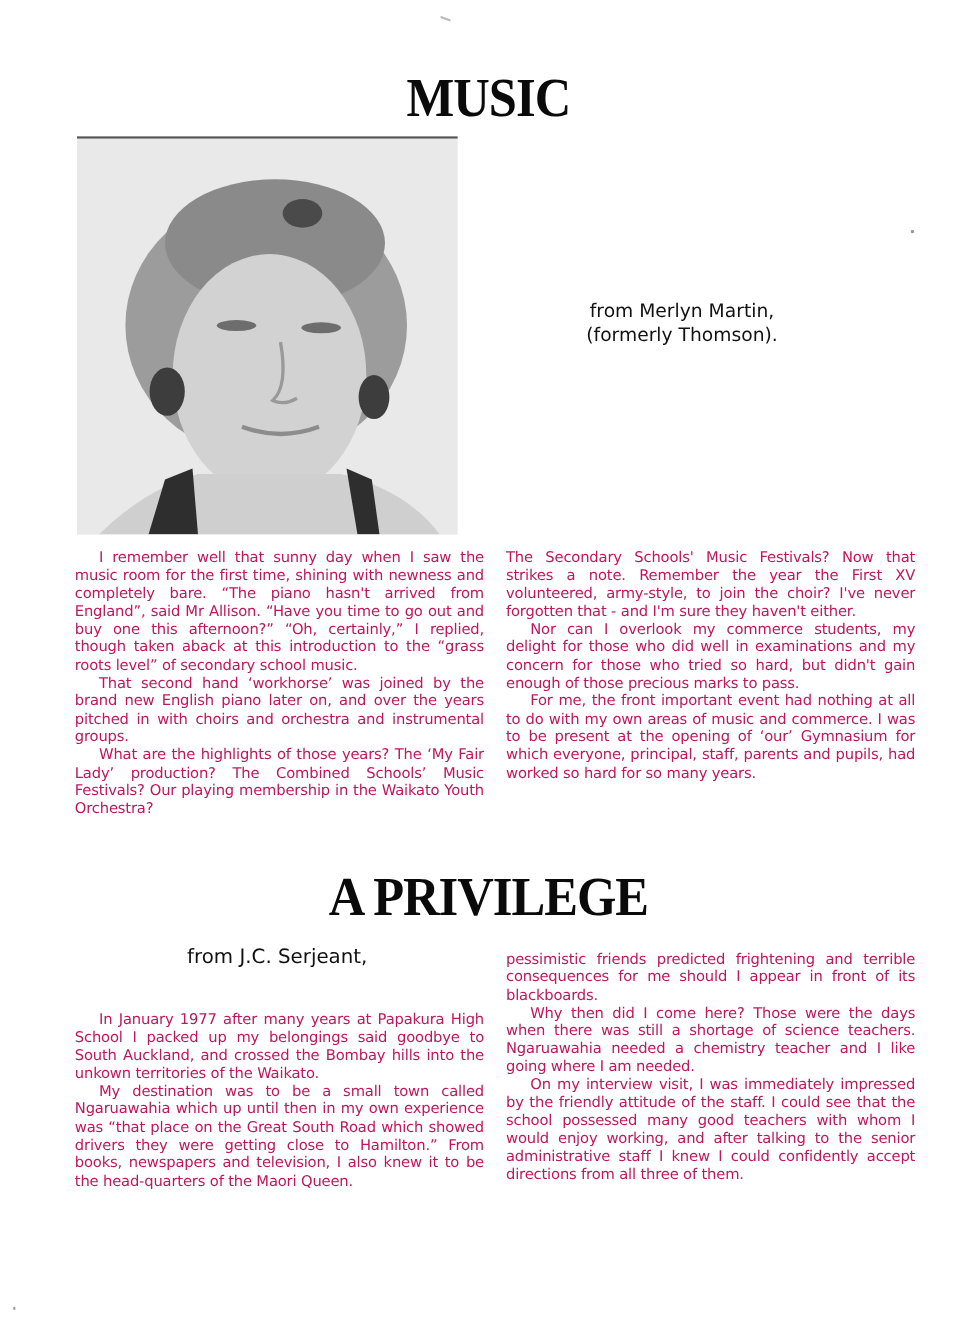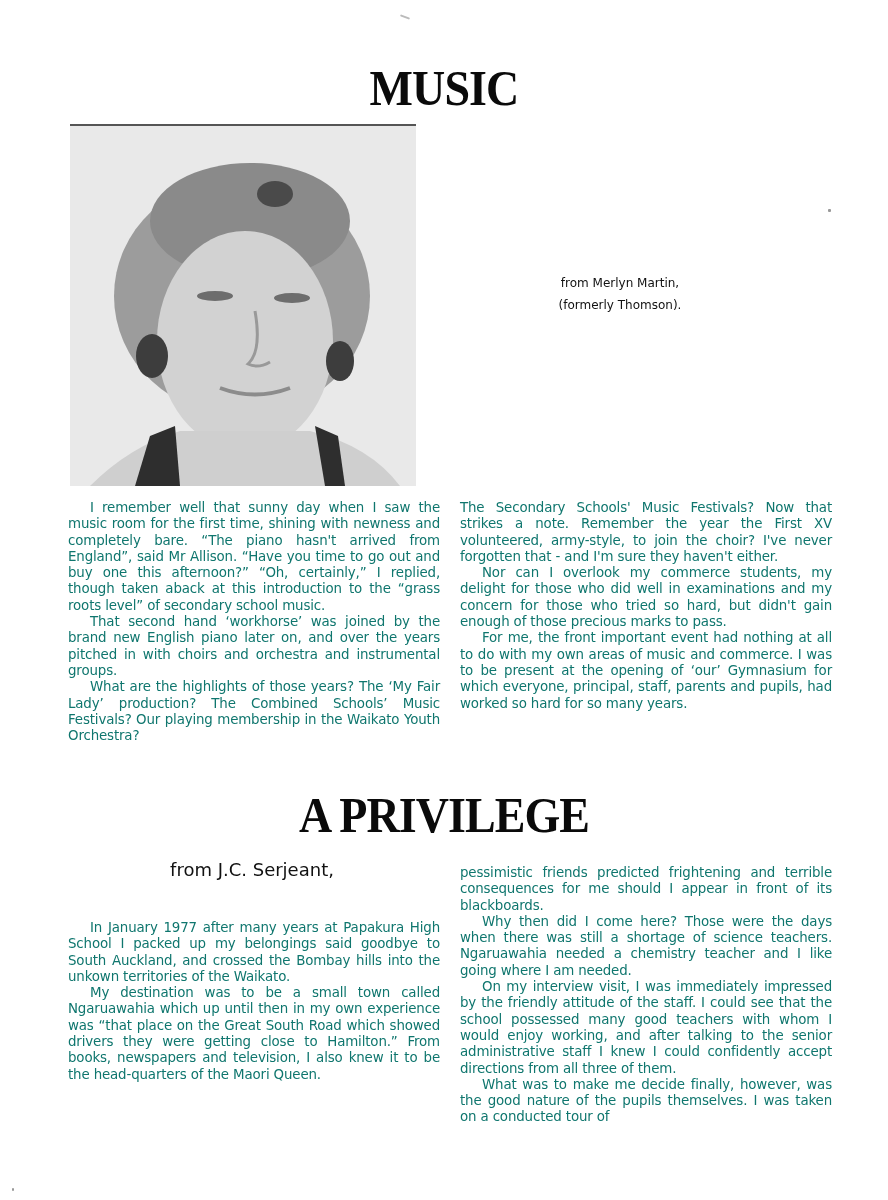--- a/index.html
+++ b/index.html
@@ -18,30 +18,30 @@
 
     .photo {
       position: absolute; left: 70px; top: 124px; width: 346px; height: 360px;
       background: #e8e8e8; overflow: hidden;
       border-top: 2px solid #555;
     }
     .photo svg { width: 100%; height: 100%; display: block; }
 
     .byline {
       position: absolute; text-align: center;
-      font-family: "DejaVu Sans", sans-serif; font-size: 12px; line-height: 22px;
+      font-family: "DejaVu Sans", sans-serif; font-size: 17px; line-height: 22px;
       color: #111;
     }
     #music-byline { left: 470px; top: 272px; width: 300px; }
     #priv-byline { left: 62px; top: 858px; width: 380px; font-size: 18px; line-height: 24px; }
 
     .col {
       position: absolute; width: 372px;
       font-family: "DejaVu Sans", sans-serif; font-size: 13.4px; line-height: 16.3px;
-      text-align: justify; color: #0f766e;
+      text-align: justify; color: #be185d;
       letter-spacing: -0.15px;
     }
     .col p { margin: 0; text-indent: 22px; }
     .col p.noindent { text-indent: 0; }
     #music-left { left: 68px; top: 500px; }
     #music-right { left: 460px; top: 500px; }
     #priv-left { left: 68px; top: 920px; }
     #priv-right { left: 460px; top: 849px; margin-top: 16px; }
 
     .speck { position: absolute; background: #999; border-radius: 1px; }
@@ -95,18 +95,17 @@
 
 <div id="priv-left" class="col">
   <p>In January 1977 after many years at Papakura High School I packed up my belongings said goodbye to South Auckland, and crossed the Bombay hills into the unkown territories of the Waikato.</p>
   <p>My destination was to be a small town called Ngaruawahia which up until then in my own experience was “that place on the Great South Road which showed drivers they were getting close to Hamilton.” From books, newspapers and television, I also knew it to be the head-quarters of the Maori Queen.</p>
 </div>
 
 <div id="priv-right" class="col">
   <p class="noindent">pessimistic friends predicted frightening and terrible consequences for me should I appear in front of its blackboards.</p>
   <p>Why then did I come here? Those were the days when there was still a shortage of science teachers. Ngaruawahia needed a chemistry teacher and I like going where I am needed.</p>
   <p>On my interview visit, I was immediately impressed by the friendly attitude of the staff. I could see that the school possessed many good teachers with whom I would enjoy working, and after talking to the senior administrative staff I knew I could confidently accept directions from all three of them.</p>
-  <p>What was to make me decide finally, however, was the good nature of the pupils themselves. I was taken on a conducted tour of</p>
 </div>
 
 <div class="speck" style="left:828px;top:209px;width:3px;height:3px;"></div>
 <div class="speck" style="left:400px;top:16px;width:10px;height:2px;transform:rotate(20deg);background:#bbb;"></div>
 <div class="speck" style="left:12px;top:1188px;width:2px;height:3px;"></div>
 
 </body></html>

